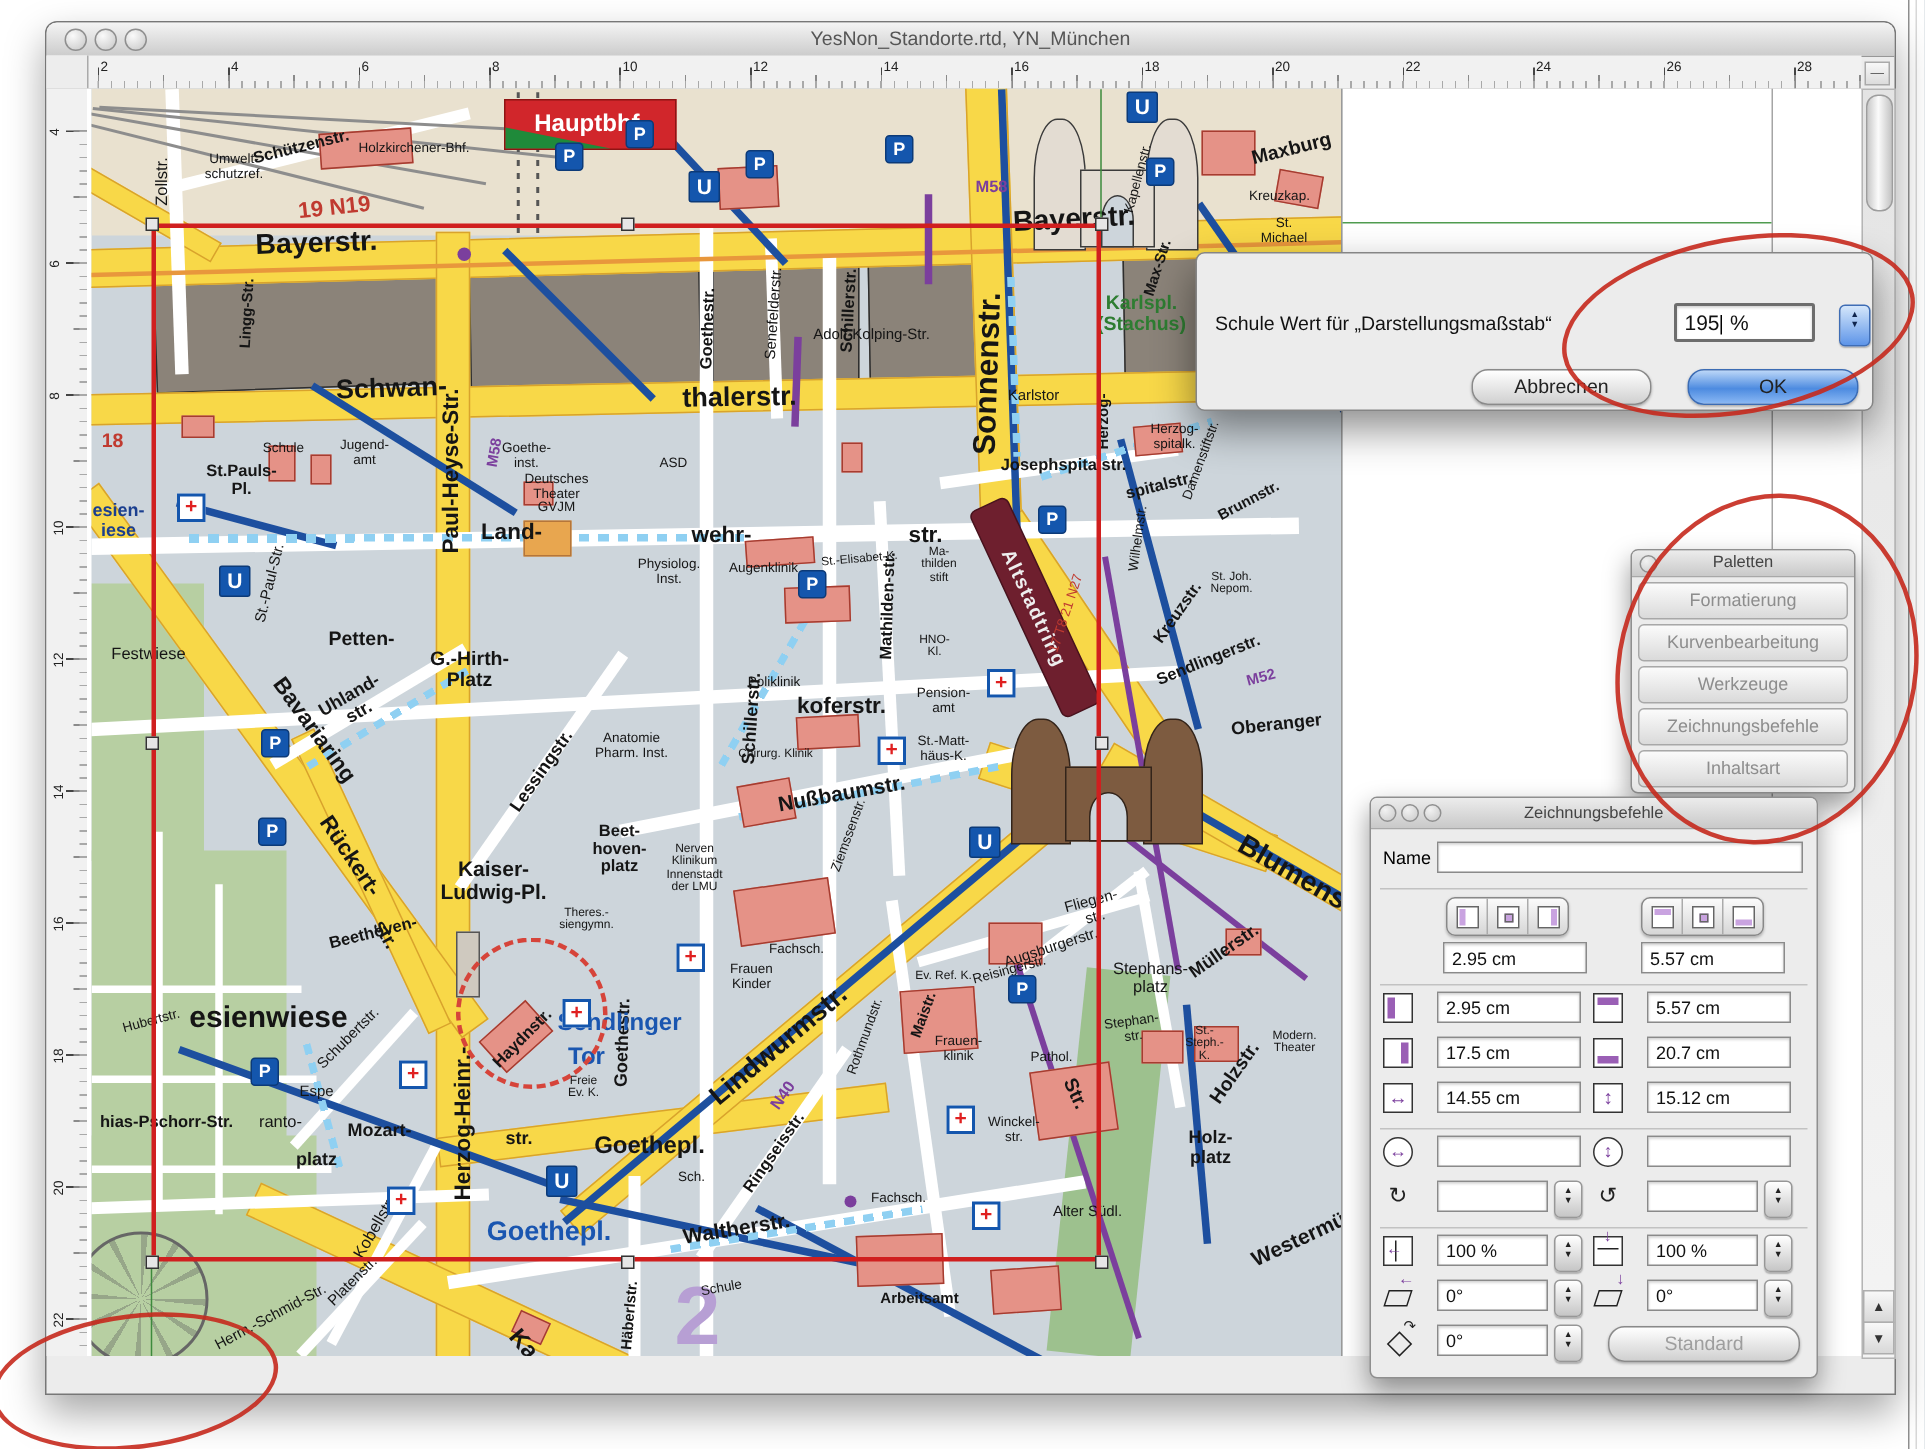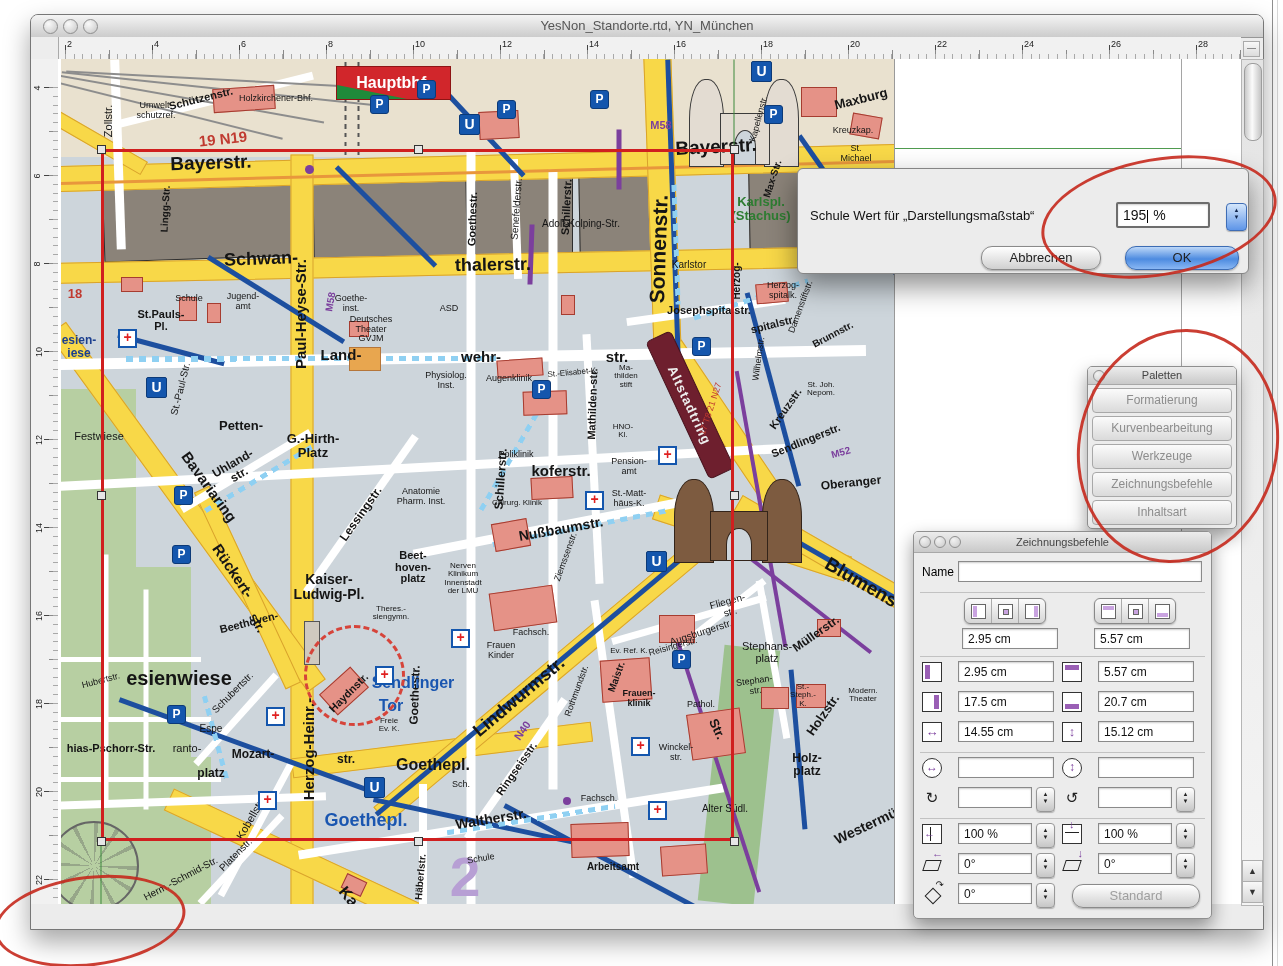--- a/index.html
+++ b/index.html
@@ -413,21 +413,21 @@
         <span class="lbl" style="left: 400px; top: 726px; font-size: 9px; font-weight: 400; color: rgb(21, 21, 21); font-style: normal; transform: translate(-50%, -50%) rotate(0deg); position: absolute;">Sch.</span>
         <span class="lbl" style="left: 462px; top: 672px; font-size: 11px; font-weight: 700; color: rgb(123, 63, 157); font-style: normal; transform: translate(-50%, -50%) rotate(-55deg); position: absolute;">N40</span>
         <span class="lbl" style="left: 360px; top: 818px; font-size: 10px; font-weight: 700; color: rgb(21, 21, 21); font-style: normal; transform: translate(-50%, -50%) rotate(-85deg); position: absolute;">Häberlstr.</span>
         <span class="lbl" style="left: 404px; top: 818px; font-size: 55px; font-weight: 700; color: rgb(183, 159, 212); font-style: normal; transform: translate(-50%, -50%) rotate(0deg); position: absolute;">2</span>
         <span class="lbl" style="left: 420px; top: 800px; font-size: 9px; font-weight: 400; color: rgb(21, 21, 21); font-style: normal; transform: translate(-50%, -50%) rotate(-10deg); position: absolute;">Schule</span>
         <span class="lbl" style="left: 552px; top: 808px; font-size: 10px; font-weight: 700; color: rgb(21, 21, 21); font-style: normal; transform: translate(-50%, -50%) rotate(0deg); position: absolute;">Arbeitsamt</span>
         <span class="lbl" style="left: 470px; top: 574px; font-size: 9px; font-weight: 400; color: rgb(21, 21, 21); font-style: normal; transform: translate(-50%, -50%) rotate(0deg); position: absolute;">Fachsch.</span>
         <span class="lbl" style="left: 440px; top: 592px; font-size: 9px; font-weight: 400; color: rgb(21, 21, 21); font-style: normal; transform: translate(-50%, -50%) rotate(0deg); position: absolute;">Frauen
 Kinder</span>
         <span class="lbl" style="left: 538px; top: 740px; font-size: 9px; font-weight: 400; color: rgb(21, 21, 21); font-style: normal; transform: translate(-50%, -50%) rotate(0deg); position: absolute;">Fachsch.</span>
-        <span class="lbl" style="left: 578px; top: 640px; font-size: 9px; font-weight: 700; color: rgb(21, 21, 21); font-style: normal; transform: translate(-50%, -50%) rotate(0deg); position: absolute;">Frauen-
+        <span class="lbl" style="left: 578px; top: 640px; font-size: 9px; font-weight: 400; color: rgb(21, 21, 21); font-style: normal; transform: translate(-50%, -50%) rotate(0deg); position: absolute;">Frauen-
 klinik</span>
         <span class="lbl" style="left: 556px; top: 618px; font-size: 10px; font-weight: 700; color: rgb(21, 21, 21); font-style: normal; transform: translate(-50%, -50%) rotate(-70deg); position: absolute;">Maistr.</span>
         <span class="lbl" style="left: 516px; top: 632px; font-size: 9px; font-weight: 400; color: rgb(21, 21, 21); font-style: normal; transform: translate(-50%, -50%) rotate(-70deg); position: absolute;">Rothmundstr.</span>
         <span class="lbl" style="left: 568px; top: 592px; font-size: 8px; font-weight: 400; color: rgb(21, 21, 21); font-style: normal; transform: translate(-50%, -50%) rotate(0deg); position: absolute;">Ev. Ref. K.</span>
         <span class="lbl" style="left: 612px; top: 588px; font-size: 9px; font-weight: 400; color: rgb(21, 21, 21); font-style: normal; transform: translate(-50%, -50%) rotate(-15deg); position: absolute;">Reisingerstr.</span>
         <span class="lbl" style="left: 640px; top: 574px; font-size: 10px; font-weight: 400; color: rgb(21, 21, 21); font-style: normal; transform: translate(-50%, -50%) rotate(-18deg); position: absolute;">Augsburgerstr.</span>
         <span class="lbl" style="left: 352px; top: 624px; font-size: 16px; font-weight: 700; color: rgb(26, 86, 176); font-style: normal; transform: translate(-50%, -50%) rotate(0deg); position: absolute;">Sendlinger</span>
         <span class="lbl" style="left: 330px; top: 647px; font-size: 16px; font-weight: 700; color: rgb(26, 86, 176); font-style: normal; transform: translate(-50%, -50%) rotate(0deg); position: absolute;">Tor</span>
         <span class="lbl" style="left: 668px; top: 548px; font-size: 10px; font-weight: 400; color: rgb(21, 21, 21); font-style: normal; transform: translate(-50%, -50%) rotate(-15deg); position: absolute;">Fliegen-
 str.</span>

